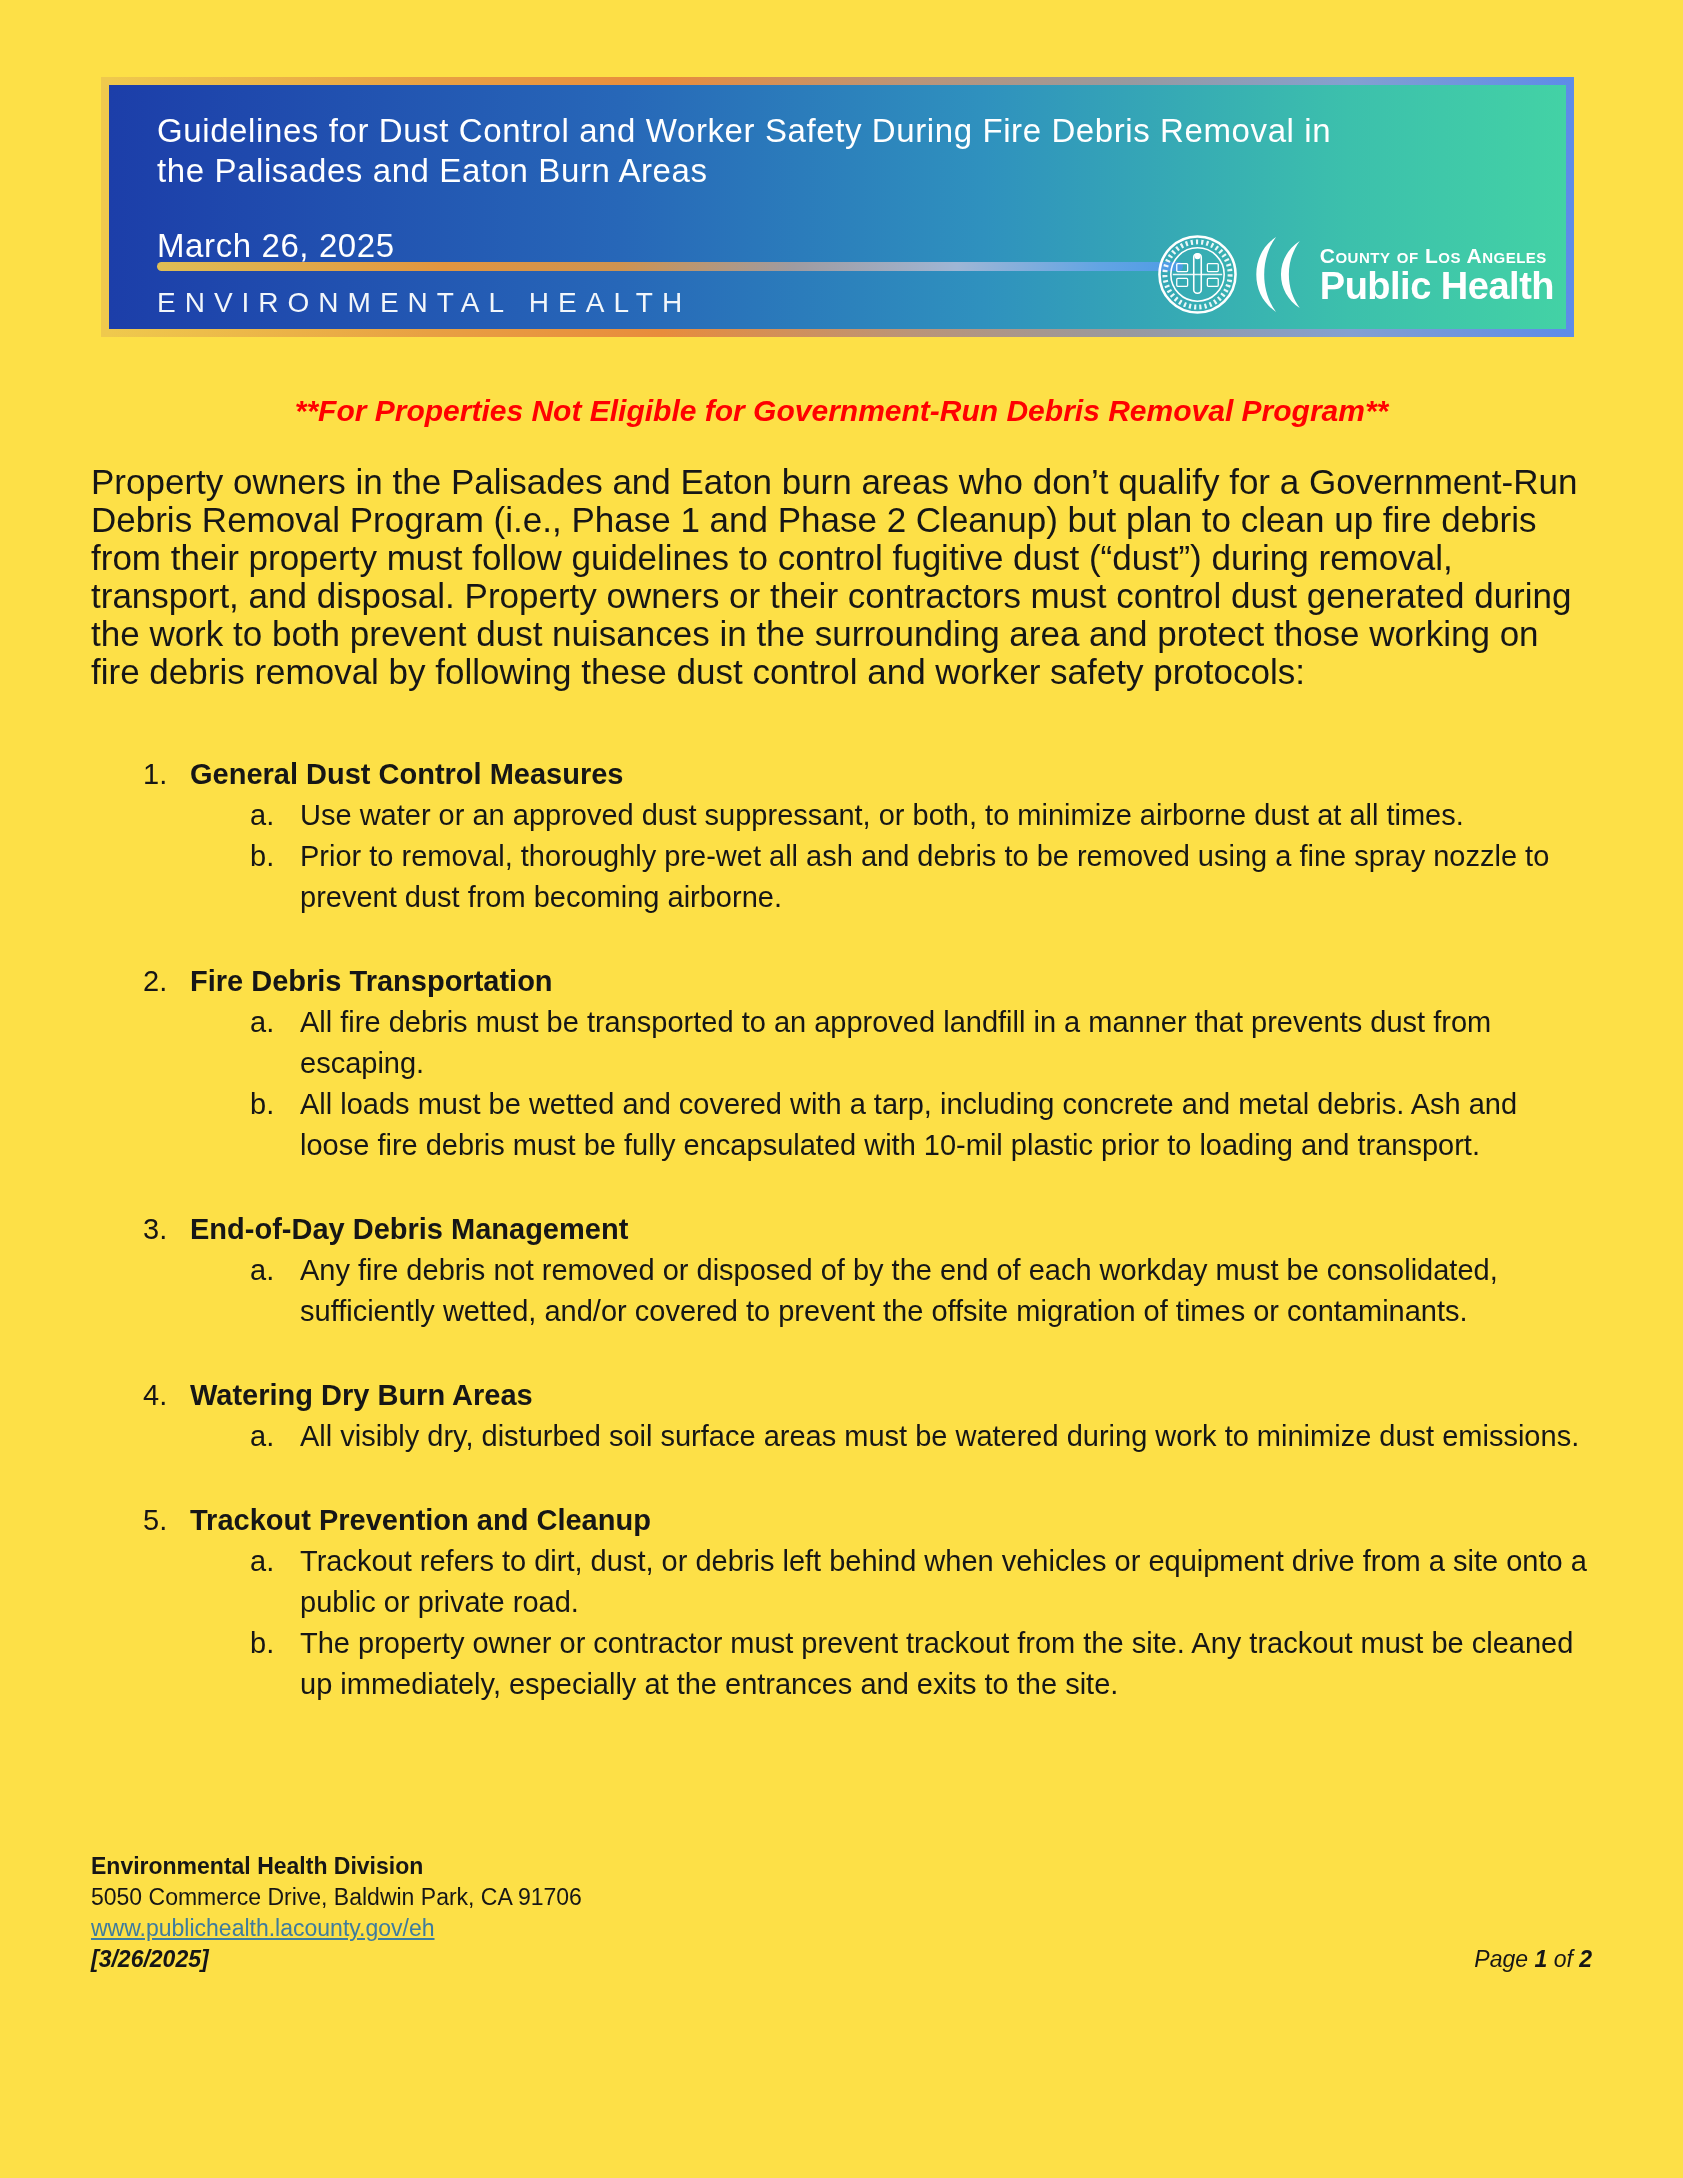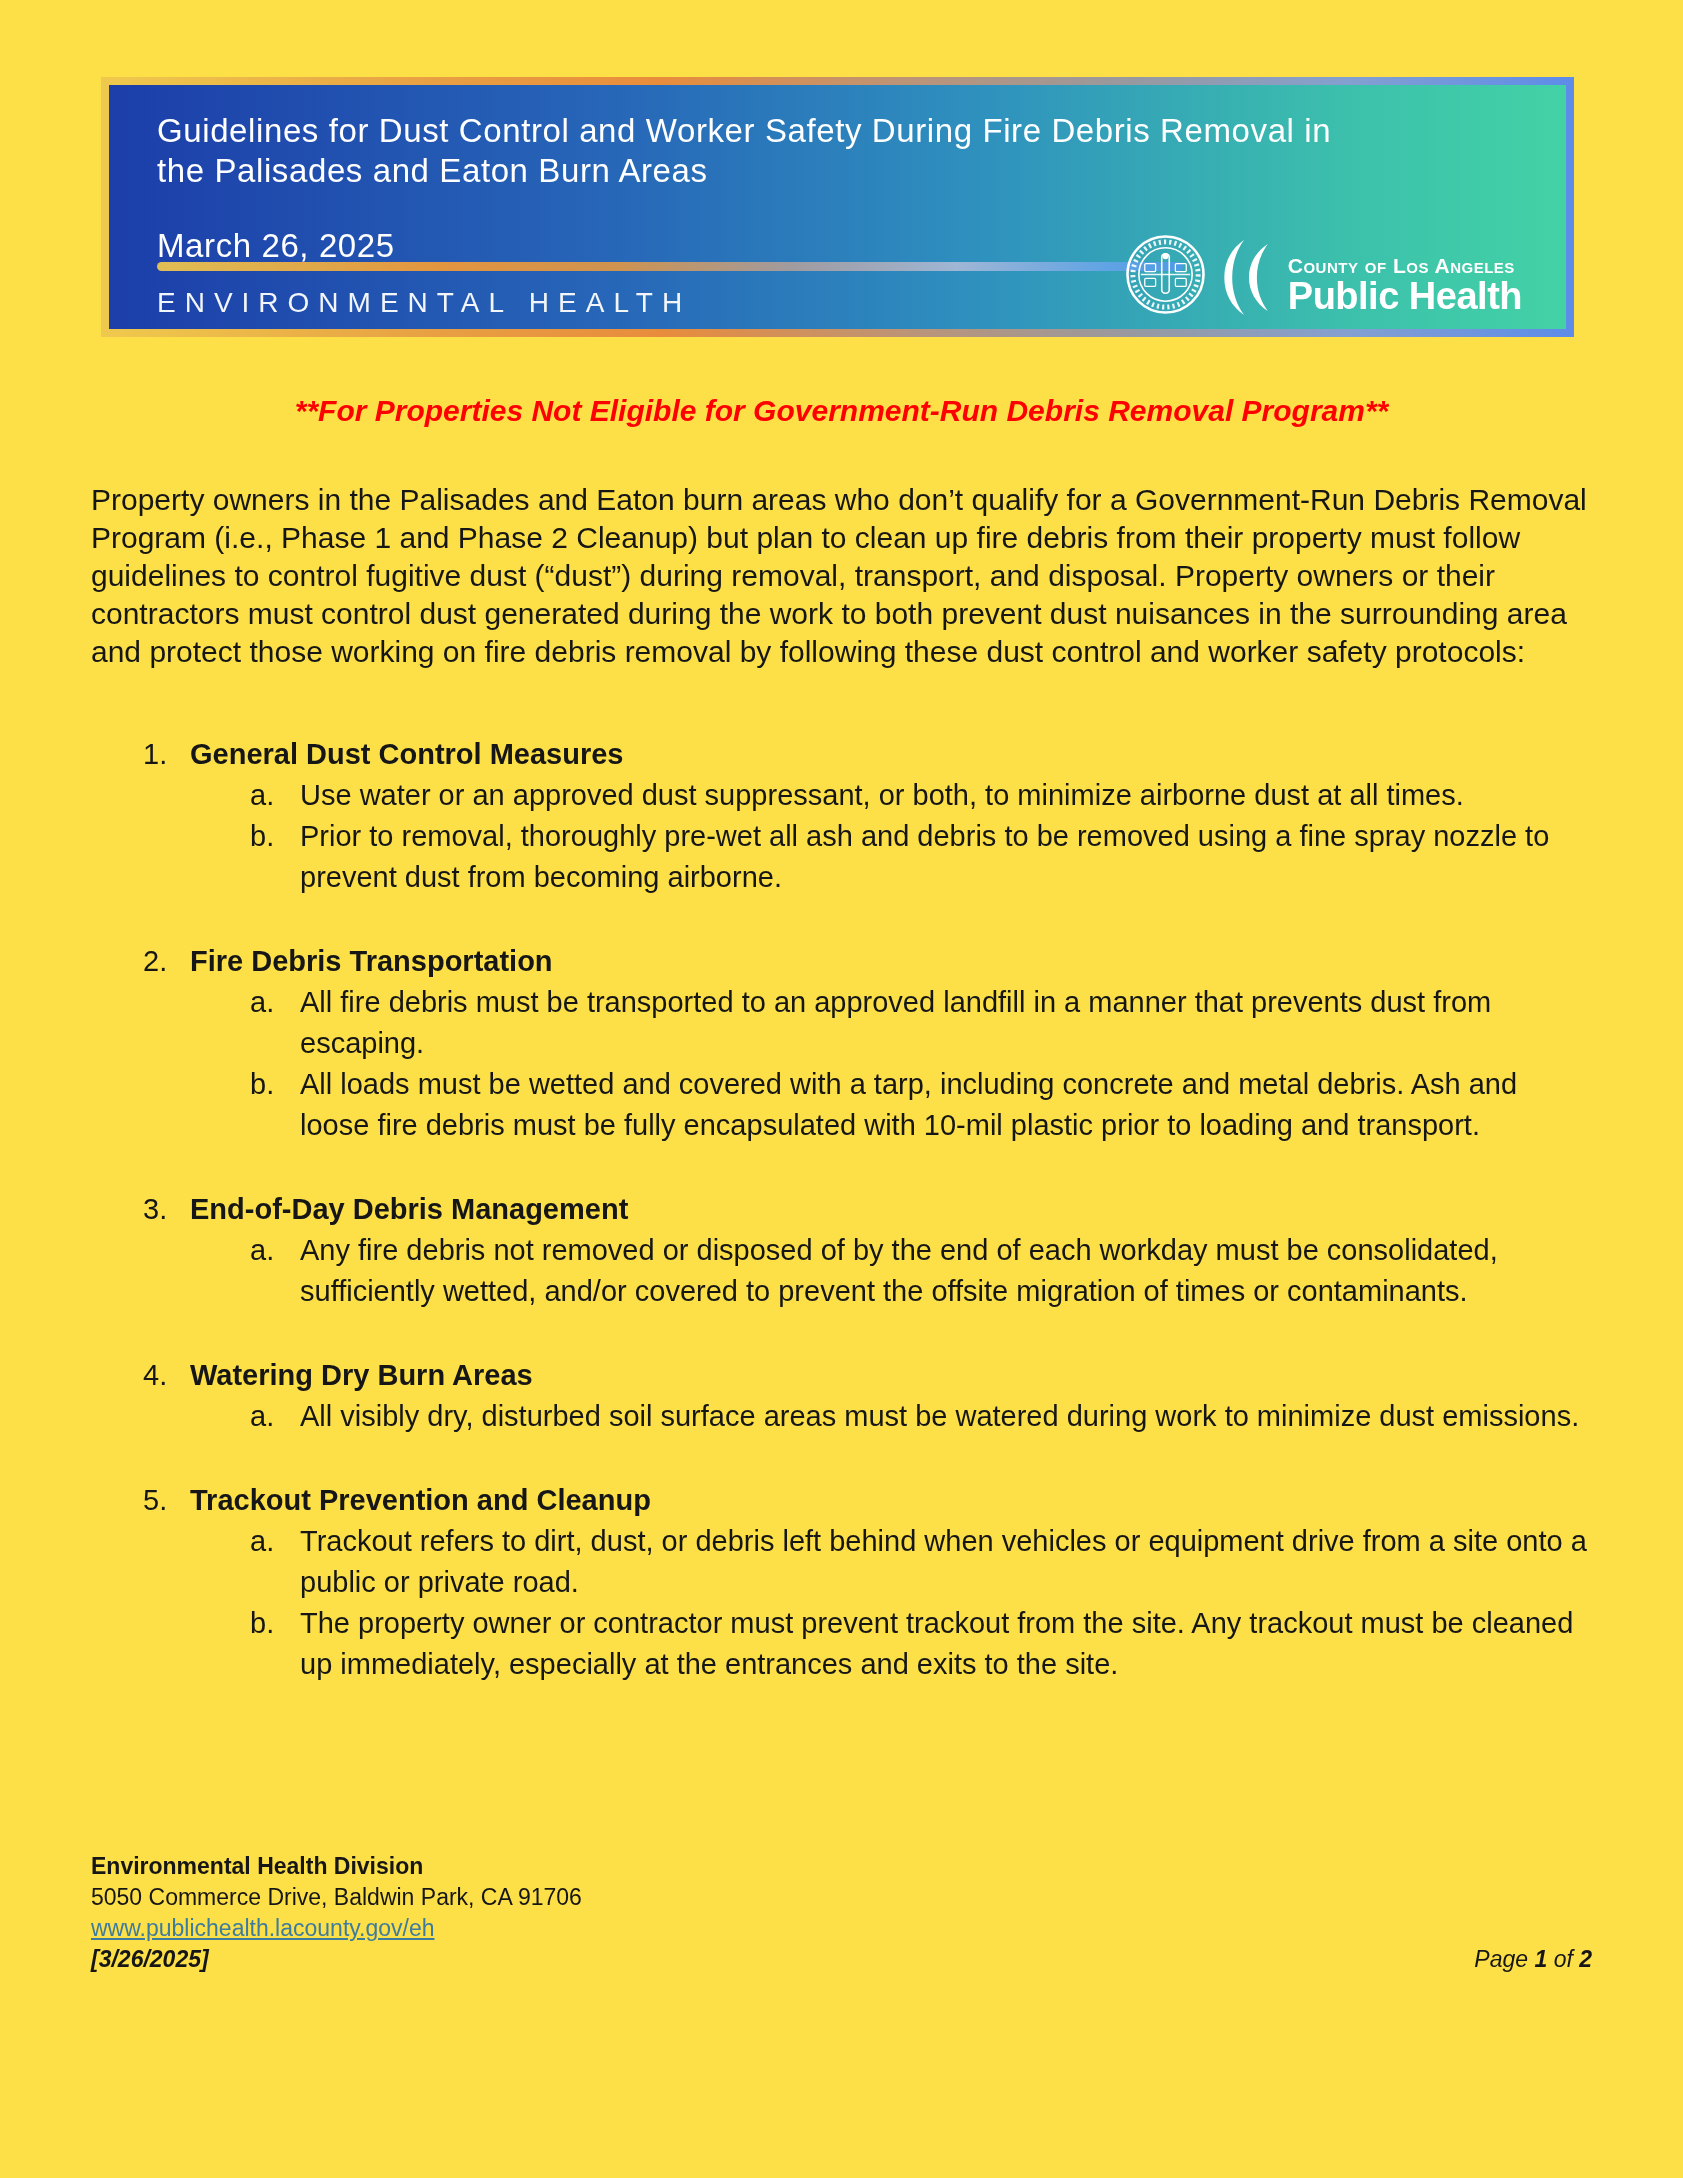--- a/index.html
+++ b/index.html
@@ -31,39 +31,39 @@
   .banner-divider{
     position:absolute;left:48px;top:177px;
     width:1026px;height:9px;border-radius:5px;
     background:linear-gradient(90deg,#DFBE55 0%,#E2953F 28%,#CE9350 45%,#A09BA0 62%,#9FB6D5 78%,#62A4E4 92%,#4D9BE6 100%);
   }
   .banner-dept{
     position:absolute;left:48px;top:202px;
     color:#f2f6fa;font-size:28px;font-weight:400;letter-spacing:9px;
   }
   .banner-logo{
-    position:absolute;right:44px;bottom:14px;
-    display:flex;align-items:flex-end;gap:16px;color:#fff;
+    position:absolute;right:12px;bottom:14px;
+    display:flex;align-items:center;gap:16px;color:#fff;
   }
   .logo-text .org{
     font-variant:small-caps;font-weight:700;font-size:21px;letter-spacing:0.5px;line-height:22px;
   }
   .logo-text .name{
     font-weight:700;font-size:38px;line-height:38px;letter-spacing:-0.5px;
   }
 
   
   .content{position:absolute;left:91px;right:91px;top:394px;}
   .notice{
     text-align:center;color:#FF0000;
     font-weight:700;font-style:italic;font-size:30px;line-height:34px;
   }
   .intro{
-    margin-top:53px;max-width:1505px;
-    font-size:30px;line-height:38px;
+    margin-top:35px;max-width:1505px;
+    font-size:35px;line-height:38px;
   }
   .sections{margin-top:63px;}
   .section{margin-bottom:43px;}
   .sec-head{display:flex;padding-left:52px;font-size:29px;line-height:41px;}
   .sec-num{width:47px;flex:none;}
   .sec-title{font-weight:700;}
   .sub{display:flex;padding-left:159px;font-size:29px;line-height:41px;}
   .sub-label{width:50px;flex:none;}
   .sub-text{max-width:1292px;}
 

